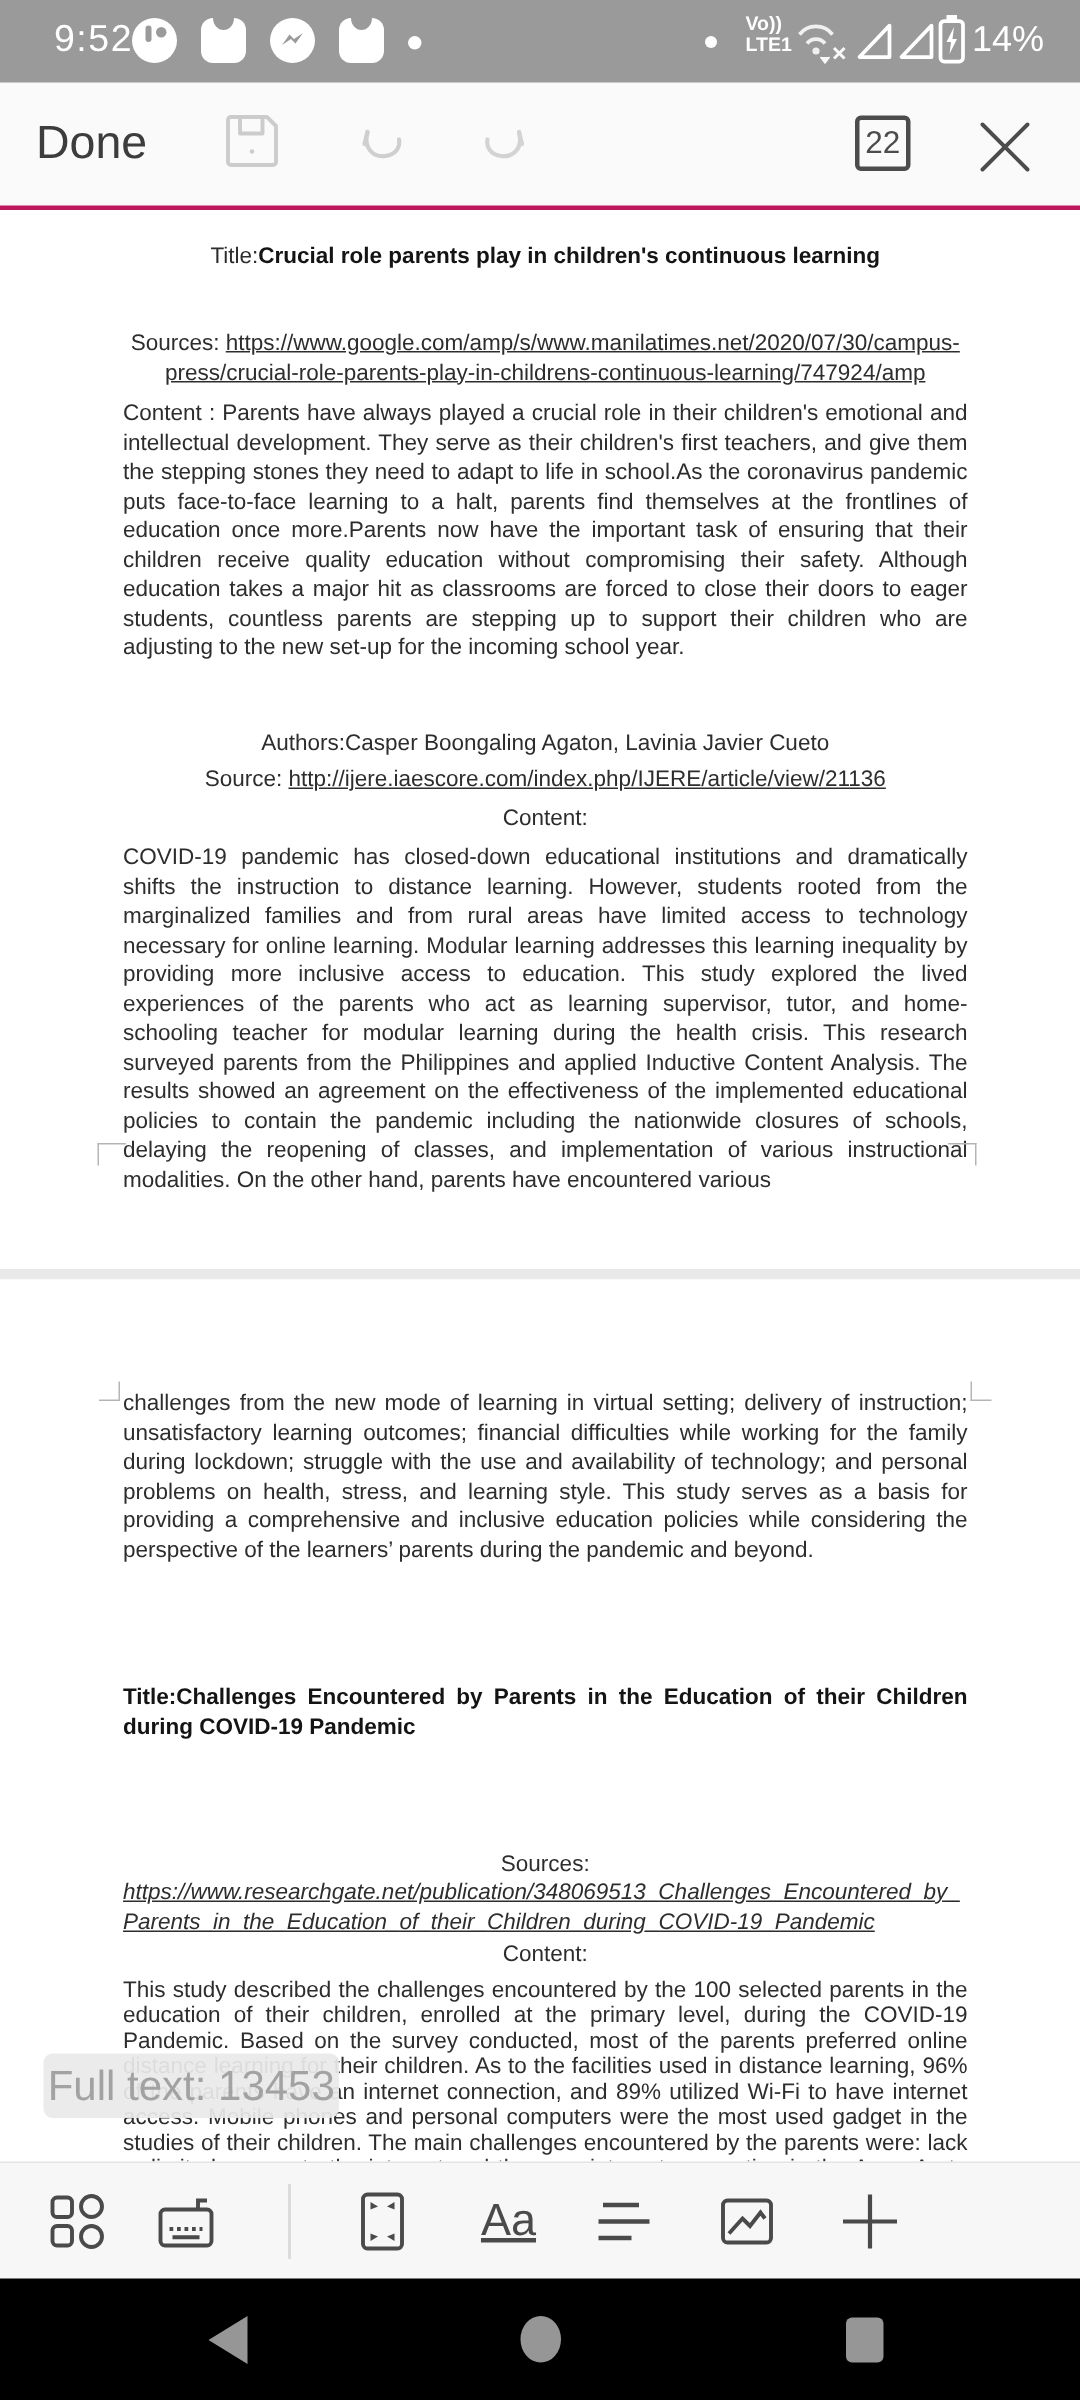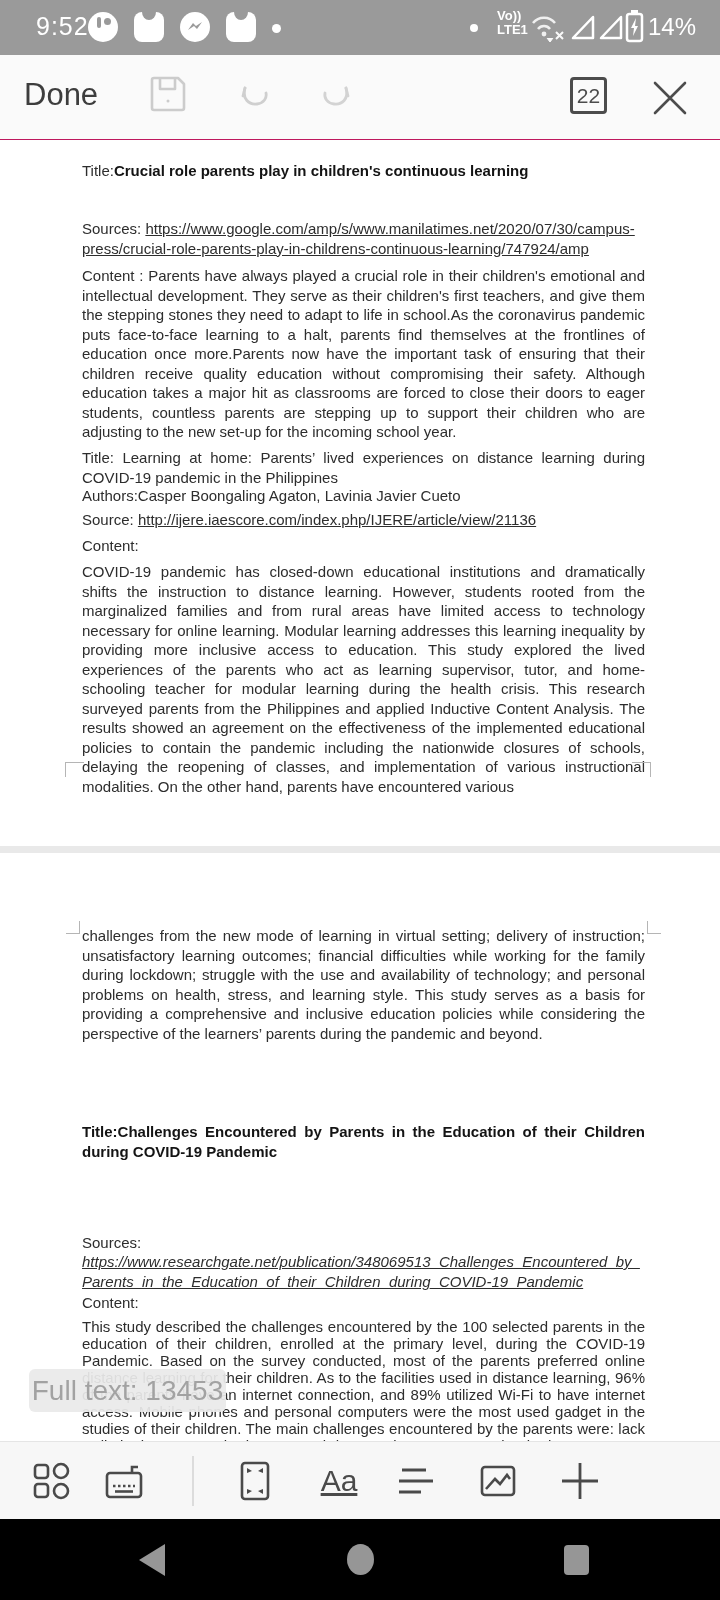--- a/index.html
+++ b/index.html
@@ -15,29 +15,29 @@
   .bag::after { content:""; position:absolute; left:8px; top:-8px; width:14px; height:16px; border-radius:50%; background:#9a9a9a; }
   .circle-app { background:#fff; border-radius:50%; }
   .circle-app .slit { position:absolute; left:9px; top:5px; width:4px; height:11px; background:#9a9a9a; border-radius:2px; }
   .circle-app .dotmark { position:absolute; left:16px; top:6px; width:7px; height:7px; background:#9a9a9a; border-radius:50%; }
   .msgr { background:#fff; border-radius:50%; }
   .volte { position:absolute; left:497px; top:9px; font-size:13px; font-weight:700; line-height:14px; color:#fff; }
   .sb-batt-text { position:absolute; left:648px; top:13px; font-size:24px; font-weight:400; }
   .sb-svg { position:absolute; top:0; left:0; }
 
   
-  .app-bar { position:absolute; top:55px; left:0; width:720px; height:85px; background:#fafafa; border-bottom:1px solid #be185d; }
+  .app-bar { position:absolute; top:55px; left:0; width:720px; height:85px; background:#fafafa; border-bottom:3px solid #be185d; }
   .done-btn { position:absolute; left:24px; top:22px; font-size:31px; color:#3d3d3d; }
   .icon-btn { position:absolute; top:72px; width:44px; height:44px; } 
   .page-badge { position:absolute; left:570px; top:77px; width:37px; height:37px; border:3px solid #4c4c4c; border-radius:4px; color:#4c4c4c; font-size:21px; text-align:center; line-height:32px; background:transparent; }
   .page { position:absolute; left:0; width:720px; background:#fff; overflow:hidden; }
   .page1 { top:141px; height:705px; }
   .page-gap { position:absolute; top:846px; left:0; width:720px; height:7px; background:#e9e9e9; }
   .page2 { top:853px; height:588px; }
-  .tb { position:absolute; left:82px; width:563px; font-size:15px; line-height:19.5px; color:#2d2d2d; }
+  .tb { position:absolute; left:82px; width:563px; font-size:15px; line-height:19.5px; color:#2d2d2d;text-align:center; }
   .just { text-align:justify; }
   .tb b { color:#141414; }
   .doc-link { color:#2d2d2d; text-decoration:underline; }
   .break-all { word-break:break-all; text-align:left;font-style:italic; }
   .corner { position:absolute; width:19px; height:15px; }
   .c-tl1 { border-top:1px solid #b5b5b5; border-left:1px solid #b5b5b5; }
   .c-tr1 { border-top:1px solid #b5b5b5; border-right:1px solid #b5b5b5; }
   .c-bl2 { border-bottom:1px solid #b5b5b5; border-right:1px solid #b5b5b5; }
   .c-br2 { border-bottom:1px solid #b5b5b5; border-left:1px solid #b5b5b5; }
   .fulltext-badge { position:absolute; left:29px; top:1369px; width:197px; height:43px; background:rgba(233,233,233,0.93); border-radius:6px; color:#a2a2a2; font-size:28px; line-height:43px; text-align:center; z-index:5; }
@@ -139,21 +139,20 @@
 
   <div class="page page1">
     <div class="tb" style="top:20px">
       <span>Title:</span><b>Crucial role parents play in children's continuous learning</b>
     </div>
     <div class="tb" style="top:78px">
       <span>Sources:  </span><a class="doc-link">https://www.google.com/amp/s/www.manilatimes.net/2020/07/30/campus-press/crucial-role-parents-play-in-childrens-continuous-learning/747924/amp</a>
     </div>
     <div class="tb just" style="top:125px">Content : Parents have always played a crucial role in their children's emotional and intellectual development. They serve as their children's first teachers, and give them the stepping stones they need to adapt to life in school.As the coronavirus pandemic puts face-to-face learning to a halt, parents find themselves at the frontlines of education once more.Parents now have the important task of ensuring that their children receive quality education without compromising their safety. Although education takes a major hit as classrooms are forced to close their doors to eager students, countless parents are stepping up to support their children who are adjusting to the new set-up for the incoming school year.</div>
 
-    <div class="tb just" style="top:307px">Title: Learning at home: Parents’ lived experiences on distance learning during COVID-19 pandemic in the Philippines</div>
     <div class="tb" style="top:345px">Authors:Casper Boongaling Agaton, Lavinia Javier Cueto</div>
     <div class="tb" style="top:369px">
       <span>Source: </span><a class="doc-link">http://ijere.iaescore.com/index.php/IJERE/article/view/21136</a>
     </div>
     <div class="tb" style="top:395px">Content:</div>
     <div class="tb just" style="top:421px">COVID-19 pandemic has closed-down educational institutions and dramatically shifts the instruction to distance learning. However, students rooted from the marginalized families and from rural areas have limited access to technology necessary for online learning. Modular learning addresses this learning inequality by providing more inclusive access to education. This study explored the lived experiences of the parents who act as learning supervisor, tutor, and home-schooling teacher for modular learning during the health crisis. This research surveyed parents from the Philippines and applied Inductive Content Analysis. The results showed an agreement on the effectiveness of the implemented educational policies to contain the pandemic including the nationwide closures of schools, delaying the reopening of classes, and implementation of various instructional modalities. On the other hand, parents have encountered various</div>
   </div>
 
   <div class="corner c-tl1" style="left:65px; top:762px;"></div>
   <div class="corner c-tr1" style="left:632px; top:762px;"></div>

